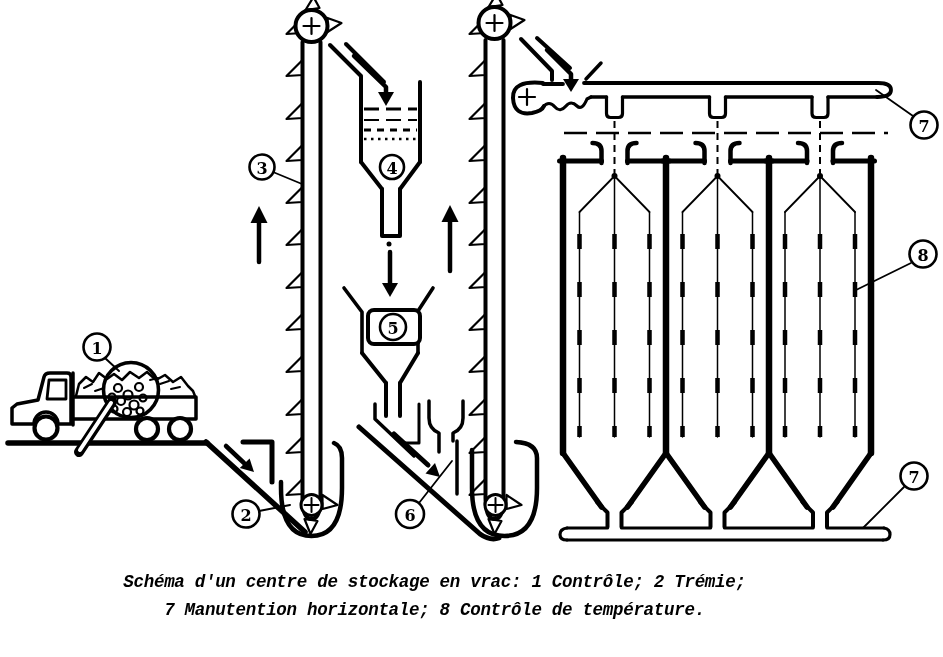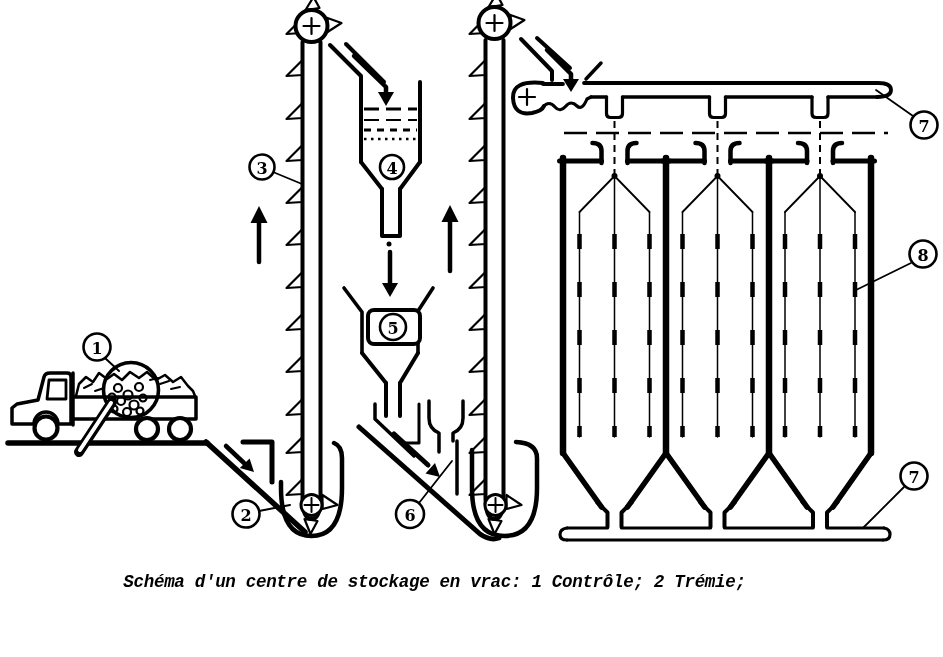--- a/index.html
+++ b/index.html
@@ -300,14 +300,15 @@
   </g>
   <g>
     <path d="M 904,487 L 863,528" stroke-width="1.8"></path>
     <circle cx="914" cy="476" r="13.5" stroke-width="2.6" fill="#fff"></circle>
     <text class="lbl" x="914" y="477">7</text>
   </g>
 </svg>
 
 <div id="caption">
   <div>Schéma d'un centre de stockage en vrac: 1 Contrôle; 2 Trémie;</div>
+  <div>7 Manutention horizontale; 8 Contrôle de température.</div>
 </div>
 </div>
 
 </body></html>

